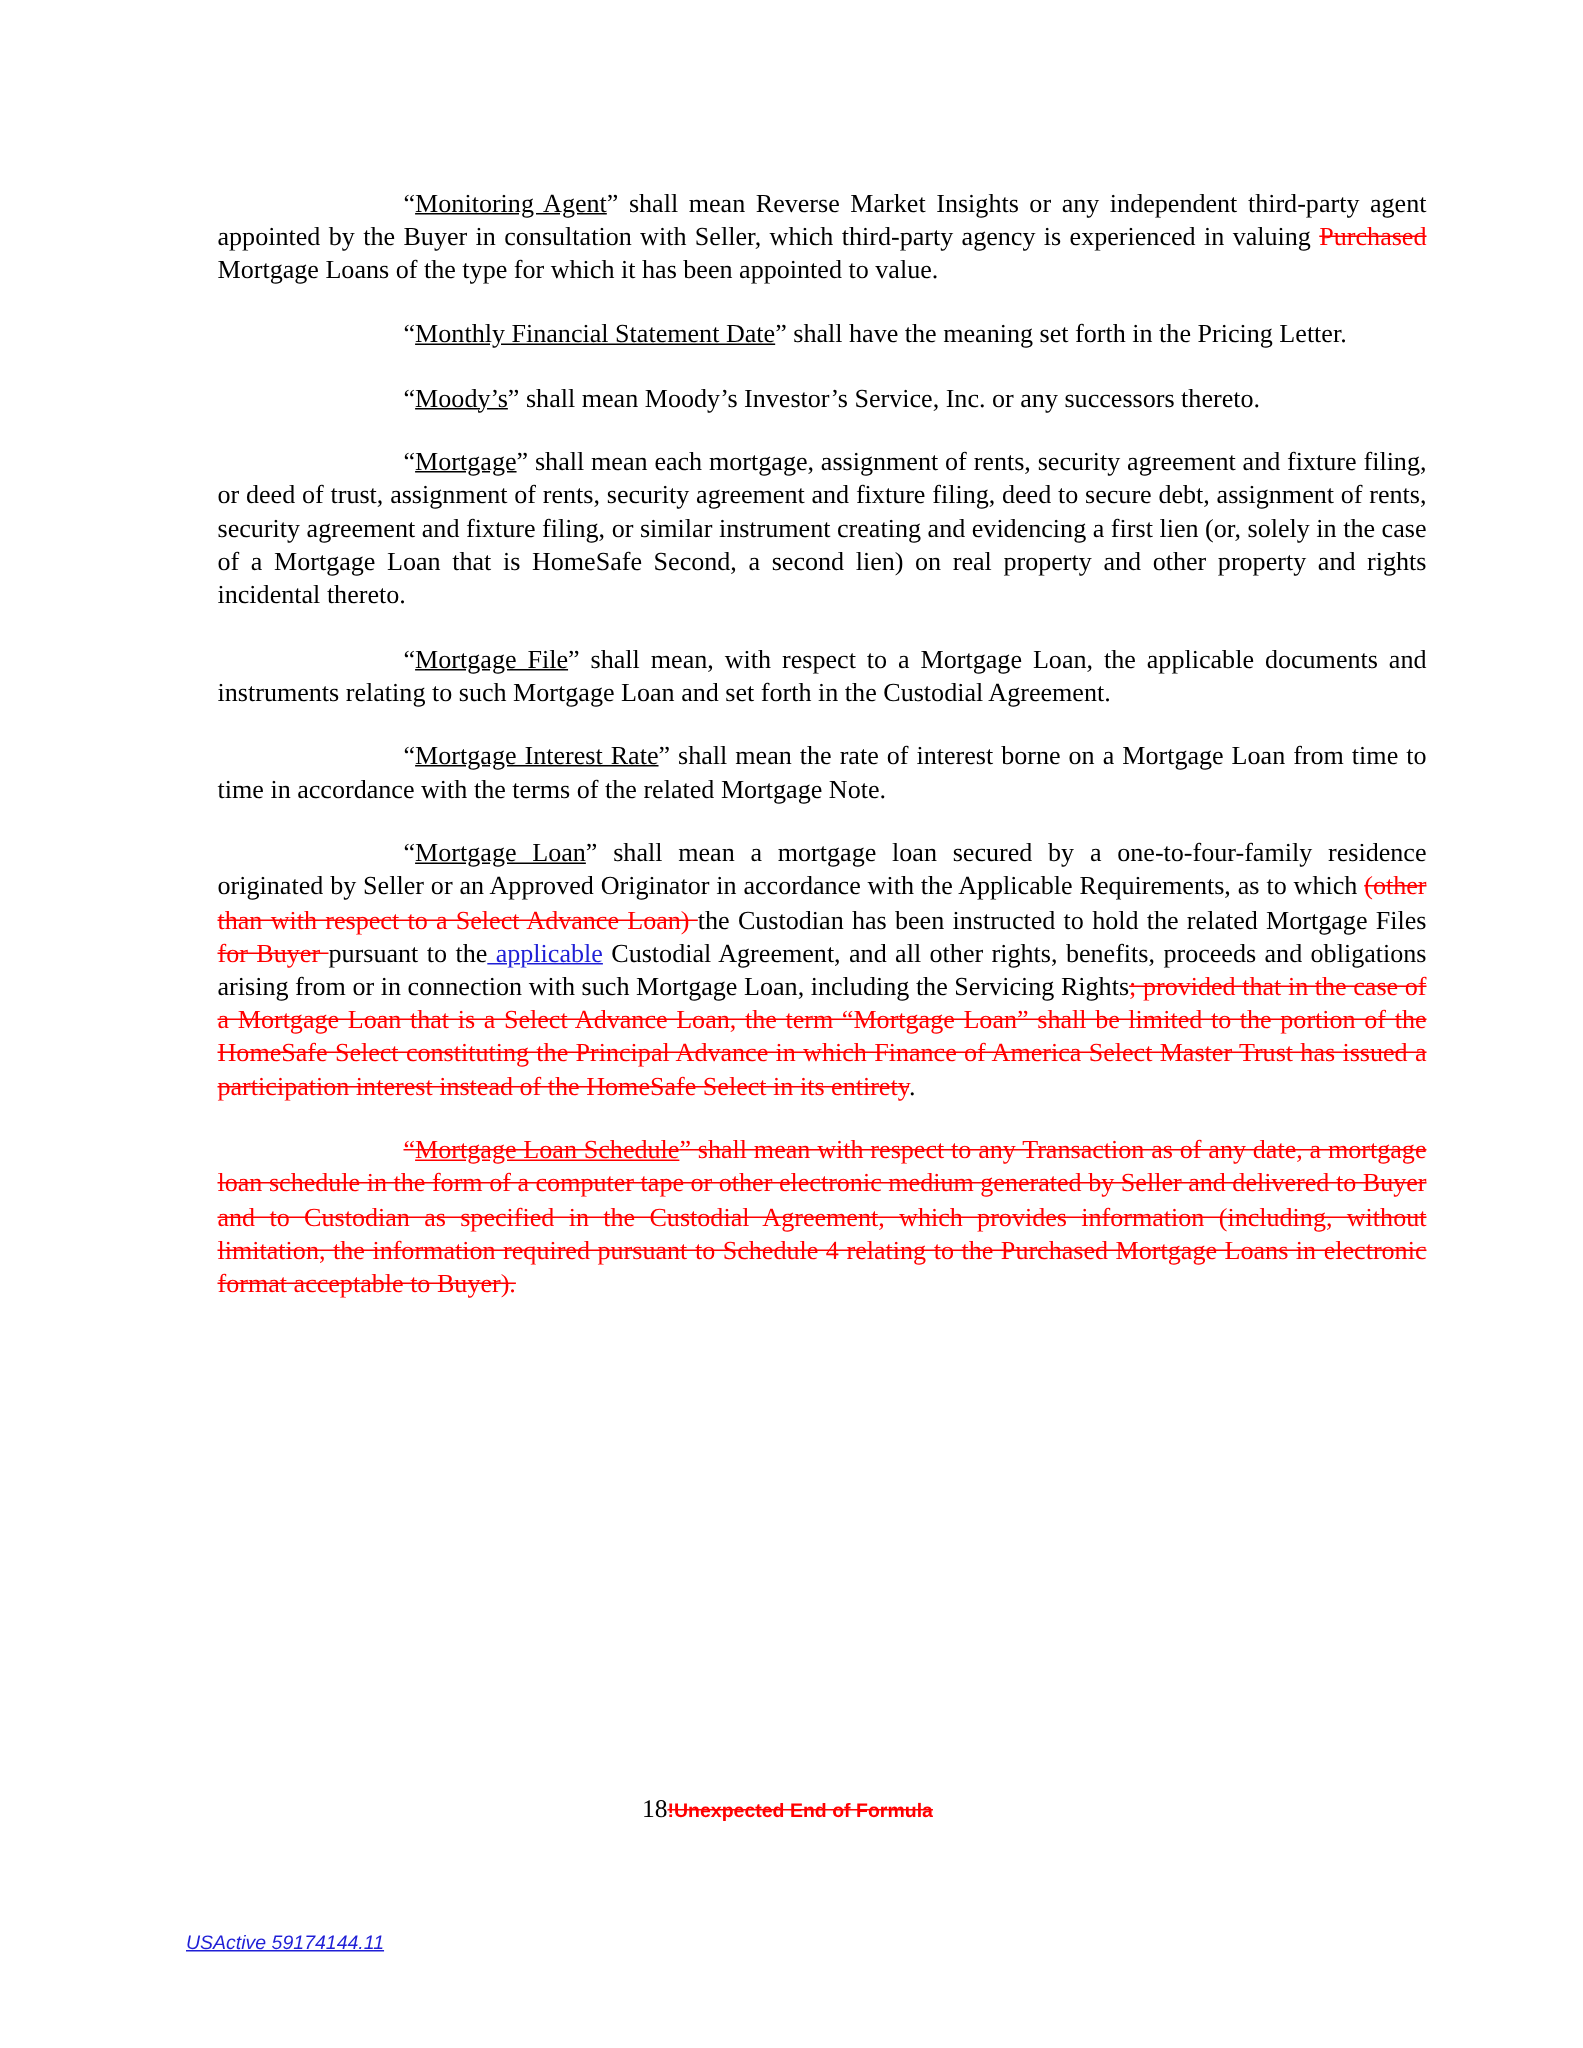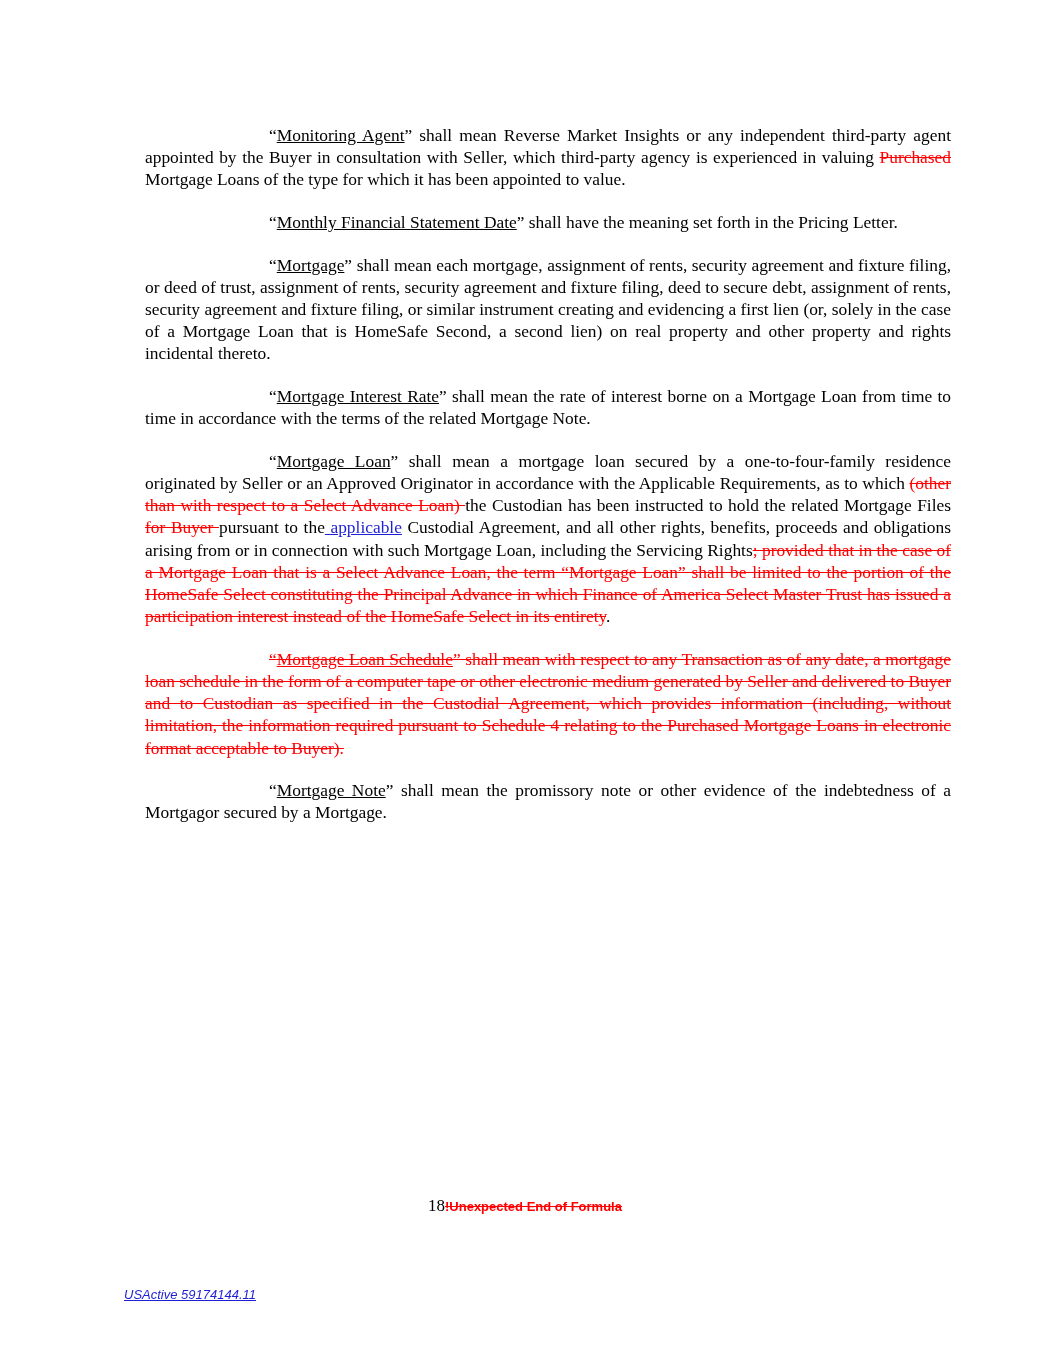--- a/index.html
+++ b/index.html
@@ -24,23 +24,24 @@
     position: absolute; left: 124px; top: 1287px;
     font-family: "Liberation Sans", sans-serif; font-size: 13px; color: #1f1fd6; text-decoration: underline; font-style: italic;
   }
 </style>
 </head>
 <body>
 
 <div class="page" id="page">
     <p class="para"><span>“</span><span class="term">Monitoring Agent</span><span>” shall mean Reverse Market Insights or any independent third-party agent appointed by the Buyer in consultation with Seller, which third-party agency is experienced in valuing </span><span class="del">Purchased</span><span> Mortgage Loans of the type for which it has been appointed to value.</span></p>
     <p class="para"><span>“</span><span class="term">Monthly Financial Statement Date</span><span>” shall have the meaning set forth in the Pricing Letter.</span></p>
+    <p class="para"><span>“</span><span class="term">Moody’s</span><span>” shall mean Moody’s Investor’s Service, Inc. or any successors thereto.</span></p>
     <p class="para"><span>“</span><span class="term">Mortgage</span><span>” shall mean each mortgage, assignment of rents, security agreement and fixture filing, or deed of trust, assignment of rents, security agreement and fixture filing, deed to secure debt, assignment of rents, security agreement and fixture filing, or similar instrument creating and evidencing a first lien (or, solely in the case of a Mortgage Loan that is HomeSafe Second, a second lien) on real property and other property and rights incidental thereto.</span></p>
+    <p class="para"><span>“</span><span class="term">Mortgage File</span><span>” shall mean, with respect to a Mortgage Loan, the applicable documents and instruments relating to such Mortgage Loan and set forth in the Custodial Agreement.</span></p>
     <p class="para"><span>“</span><span class="term">Mortgage Interest Rate</span><span>” shall mean the rate of interest borne on a Mortgage Loan from time to time in accordance with the terms of the related Mortgage Note.</span></p>
     <p class="para"><span>“</span><span class="term">Mortgage Loan</span><span>” shall mean a mortgage loan secured by a one-to-four-family residence originated by Seller or an Approved Originator in accordance with the Applicable Requirements, as to which </span><span class="del">(other than with respect to a Select Advance Loan) </span><span>the Custodian has been instructed to hold the related Mortgage Files </span><span class="del">for Buyer </span><span>pursuant to the</span><span class="ins"> applicable</span><span> Custodial Agreement, and all other rights, benefits, proceeds and obligations arising from or in connection with such Mortgage Loan, including the Servicing Rights</span><span class="del">; provided that in the case of a Mortgage Loan that is a Select Advance Loan, the term “Mortgage Loan” shall be limited to the portion of the HomeSafe Select constituting the Principal Advance in which Finance of America Select Master Trust has issued a participation interest instead of the HomeSafe Select in its entirety</span><span>.</span></p>
     <p class="para"><span class="del">“</span><span class="del" style="text-decoration: underline line-through;">Mortgage Loan Schedule</span><span class="del">” shall mean with respect to any Transaction as of any date, a mortgage loan schedule in the form of a computer tape or other electronic medium generated by Seller and delivered to Buyer and to Custodian as specified in the Custodial Agreement, which provides information (including, without limitation, the information required pursuant to Schedule 4 relating to the Purchased Mortgage Loans in electronic format acceptable to Buyer).</span></p>
-    <p class="para"><span>“</span><span class="term">Mortgage Note</span><span>” shall mean the promissory note or other evidence of the indebtedness of a Mortgagor secured by a Mortgage.</span></p>
   </div>
 
 <div class="footer-page">
   <span>18</span><span class="err">!Unexpected End of Formula</span>
 </div>
 <div class="footer-id">USActive 59174144.11</div>
 
 </body></html>

